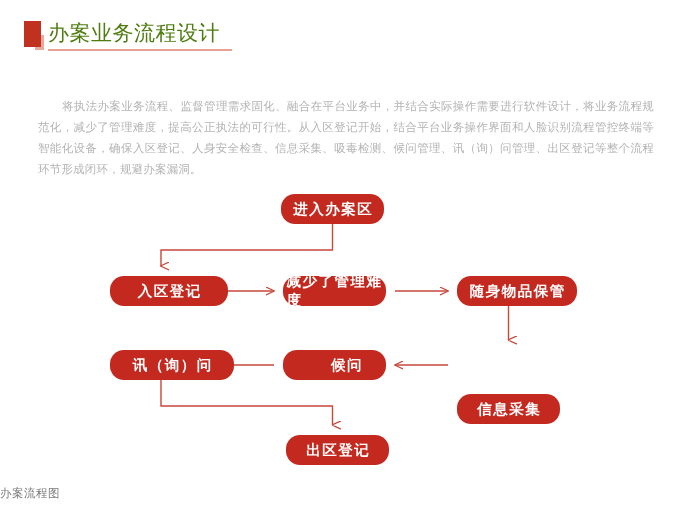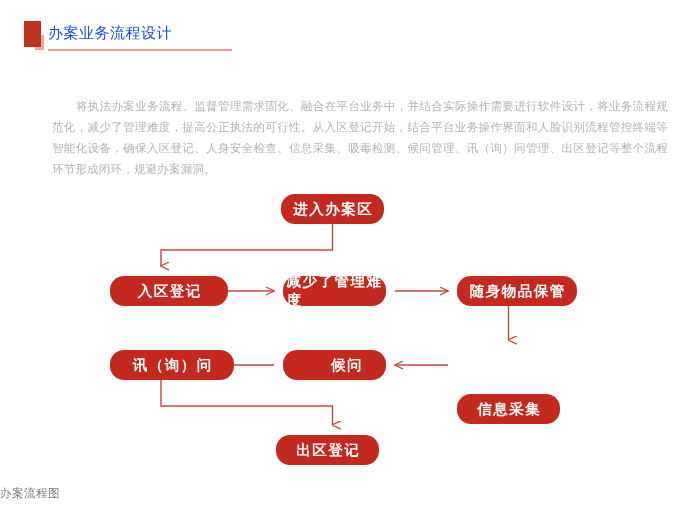--- a/index.html
+++ b/index.html
@@ -38,23 +38,23 @@
     top: 17px;
     width: 9px;
     height: 15px;
     background: #e8a99e;
     z-index: 1;
   }
   .title-text {
     position: absolute;
     left: 24px;
     top: 0px;
-    font-size: 15px;
+    font-size: 21px;
     line-height: 30px;
-    color: #1d4ed8;
+    color: #4d7c0f;
     letter-spacing: 0.5px;
     white-space: nowrap;
   }
   .title-underline {
     position: absolute;
     left: 24px;
     top: 31px;
     width: 184px;
     height: 1.5px;
     background: #e8a194;
@@ -66,21 +66,20 @@
     left: 38px;
     top: 96px;
     width: 616px;
     font-size: 11.5px;
     line-height: 21px;
     color: #b3b3b3;
     text-align: justify;
     text-justify: inter-character;
     text-indent: 24px;
     letter-spacing: 0.2px;
-    margin-left: 14px;
   }
 
   
   .flow {
     position: absolute;
     left: 0;
     top: 180px;
     width: 689px;
     height: 320px;
   }
@@ -111,21 +110,21 @@
   .n-enter   { left: 281px; top: 14px;  width: 103px; }
   
   .n-reg     { left: 110px; top: 96px;  width: 118px; }
   .n-safety  { left: 283px; top: 96px;  width: 103px; }
   .n-belong  { left: 457px; top: 96px;  width: 120px; }
   
   .n-inquiry { left: 110px; top: 170px; width: 124px; }
   .n-wait    { left: 283px; top: 170px; width: 103px; padding-left: 27px; }
   .n-collect { left: 457px; top: 170px; width: 103px; margin-top: 44px; }
   
-  .n-exit    { left: 276px; top: 255px; width: 103px; }
+  .n-exit    { left: 286px; top: 255px; width: 103px; }
 
   .caption {
     position: absolute;
     left: 0;
     top: 486px;
     width: 689px;
     text-align: left;
     font-size: 11.5px;
     color: #7a7a7a;
     letter-spacing: 0.5px;

